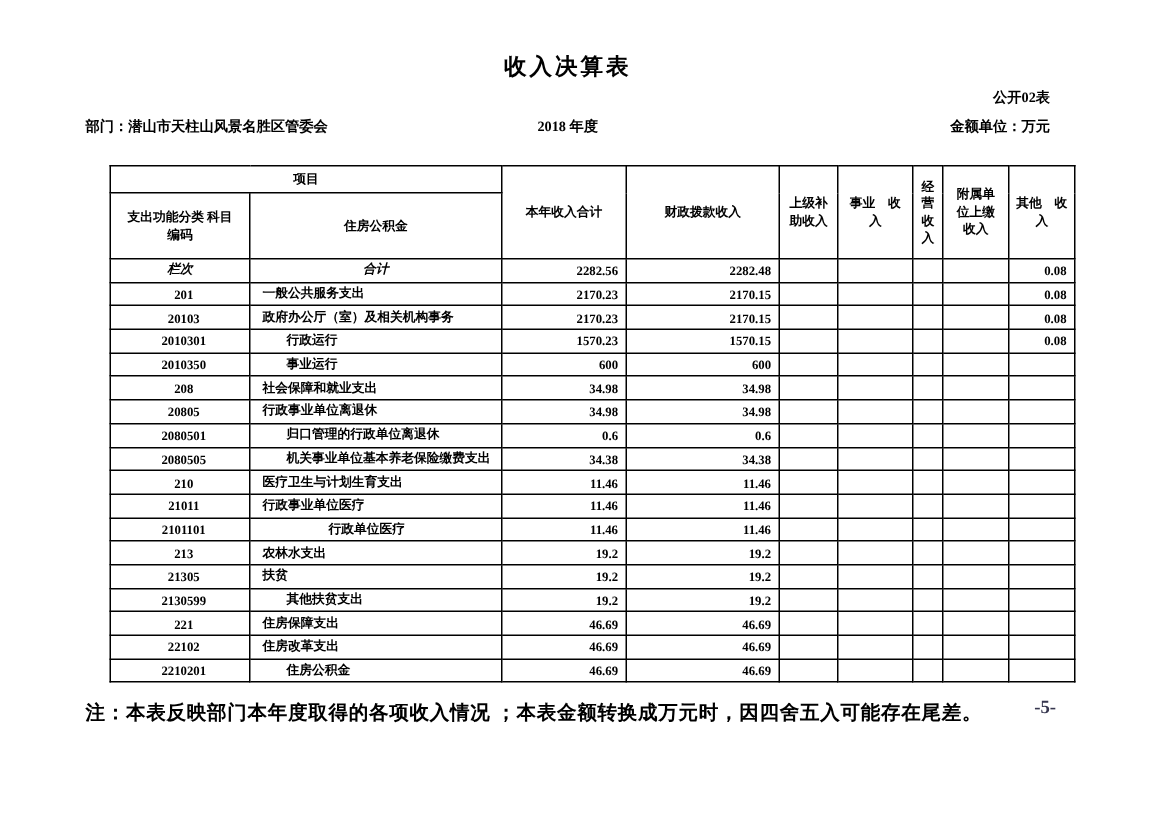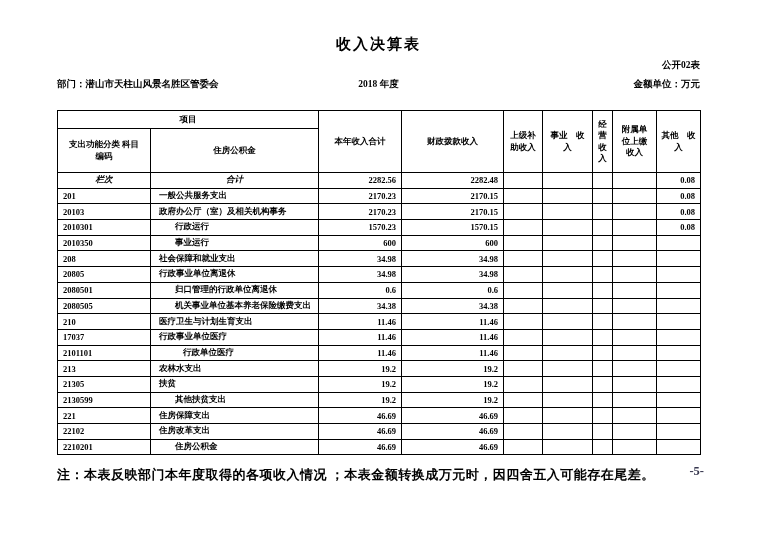--- a/index.html
+++ b/index.html
@@ -23,40 +23,41 @@
     display:flex; align-items:flex-end; font-size:9.5px; font-weight:bold;
     margin-top:6px; margin-bottom:19px;
   }
   .info-left  { flex:1.1; text-align:left; }
   .info-mid   { flex:1;   text-align:center; }
   .info-right { flex:1.1; text-align:right; }
   table.main {
     width:643px; border-collapse:collapse; table-layout:fixed;
     border:1.5px solid #000;
     font-size:8.5px;
+    margin-left:16px;
   }
   table.main th, table.main td {
     border:1px solid #000;
     overflow:hidden;
     vertical-align:middle;
   }
   table.main th {
     font-weight:bold; text-align:center; white-space:pre-line; line-height:1.35;
     padding:1px 2px;
   }
   tr.hdr1 th { height:18px; }
   tr.hdr2 th { height:44px; }
   tbody td { height:15.7px; font-weight:bold; white-space:nowrap; }
-  td.c-code { text-align:left; padding-left:5px; }
+  td.c-code { text-align:center; padding-left:5px; }
   td.c-name { text-align:left; }
   td.c-num  { text-align:right; padding-right:5px; }
   td.center { text-align:center; padding-left:0;font-style:italic; }
   td.ind0 { padding-left:8px; }
   td.ind1 { padding-left:24px; }
-  td.ind2 { padding-left:32px; }
+  td.ind2 { padding-left:52px; }
   .note {
     font-size:13px; font-weight:bold; margin-top:11px; letter-spacing:0.5px;
   }
   .page-number {
     position:absolute; top:464px; right:72px;
     font-size:12.5px; font-weight:bold; color:#37374f;
     font-family:"Liberation Serif","DejaVu Serif",serif;
   }
 </style>
 </head>
@@ -214,21 +215,21 @@
             <td class="c-name ind0">医疗卫生与计划生育支出</td>
             <td class="c-num">11.46</td>
             <td class="c-num">11.46</td>
             <td class="c-num"></td>
             <td class="c-num"></td>
             <td class="c-num"></td>
             <td class="c-num"></td>
             <td class="c-num"></td>
           </tr>
           <tr>
-            <td class="c-code">17037</td>
+            <td class="c-code">21011</td>
             <td class="c-name ind0">行政事业单位医疗</td>
             <td class="c-num">11.46</td>
             <td class="c-num">11.46</td>
             <td class="c-num"></td>
             <td class="c-num"></td>
             <td class="c-num"></td>
             <td class="c-num"></td>
             <td class="c-num"></td>
           </tr>
           <tr>

